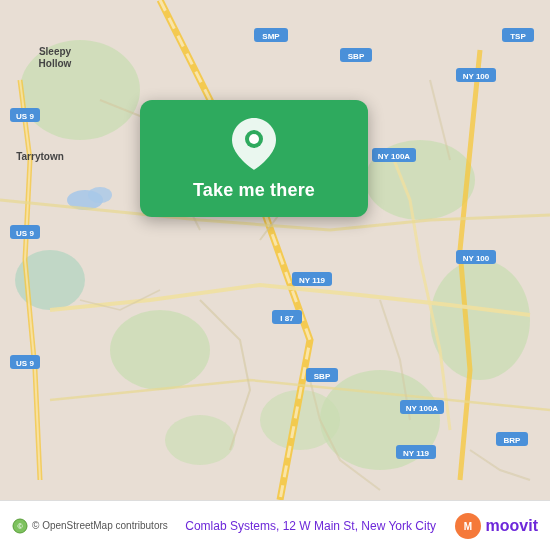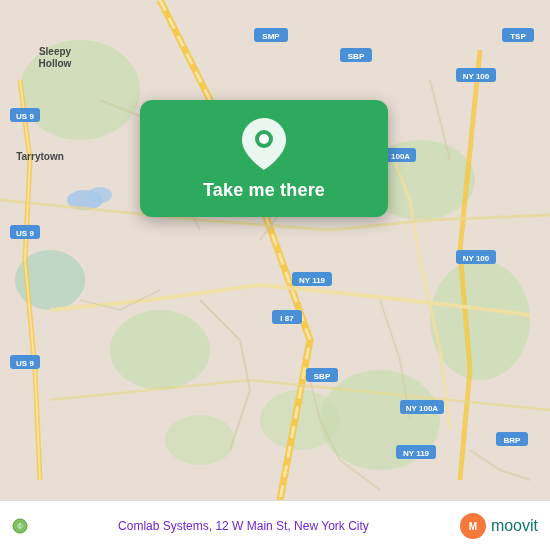--- a/index.html
+++ b/index.html
@@ -25,21 +25,21 @@
       position: absolute;
       top: 0; left: 0;
       width: 100%; height: 100%;
     }
 
     
     #cta-card {
       position: absolute;
       top: 100px;
       left: 140px;
-      width: 248px;
+      width: 228px;
       background: #2eaa5e;
       border-radius: 12px;
       display: flex;
       flex-direction: column;
       align-items: center;
       padding: 18px 20px 16px;
       box-shadow: 0 4px 16px rgba(0,0,0,0.3);
       z-index: 10;
     }
 
@@ -99,22 +99,22 @@
       gap: 4px;
     }
 
     #moovit-logo-icon {
       width: 28px;
       height: 28px;
     }
 
     #moovit-text {
       font-size: 16px;
-      font-weight: 400;
-      color: #0f766e;
+      font-weight: 700;
+      color: #6d28d9;
     }
   </style>
 </head>
 <body>
 
 <div id="map-container">
   <svg id="map-svg" viewBox="0 0 550 500" xmlns="http://www.w3.org/2000/svg">
 
     <rect width="550" height="500" fill="#e8ded4"></rect>
 
@@ -219,20 +219,21 @@
     <span id="cta-button-label">Take me there</span>
   </div>
 </div>
 
 <div id="bottom-bar">
   <div id="attribution">
     <svg id="osm-logo" viewBox="0 0 16 16" xmlns="http://www.w3.org/2000/svg">
       <circle cx="8" cy="8" r="7" fill="#7dc25e" stroke="#5a9e3a" stroke-width="1"></circle>
       <text x="8" y="11" text-anchor="middle" font-size="7" font-weight="bold" fill="white">©</text>
     </svg>
+    <span>© OpenStreetMap contributors</span>
   </div>
 
   <span id="location-label">Comlab Systems, 12 W Main St, New York City</span>
 
   <div id="moovit-logo">
     <svg id="moovit-logo-icon" viewBox="0 0 28 28" xmlns="http://www.w3.org/2000/svg">
       <circle cx="14" cy="14" r="13" fill="#f5793a"></circle>
       <text x="14" y="18" text-anchor="middle" font-size="10" font-weight="bold" fill="white">M</text>
     </svg>
     <span id="moovit-text">moovit</span>

